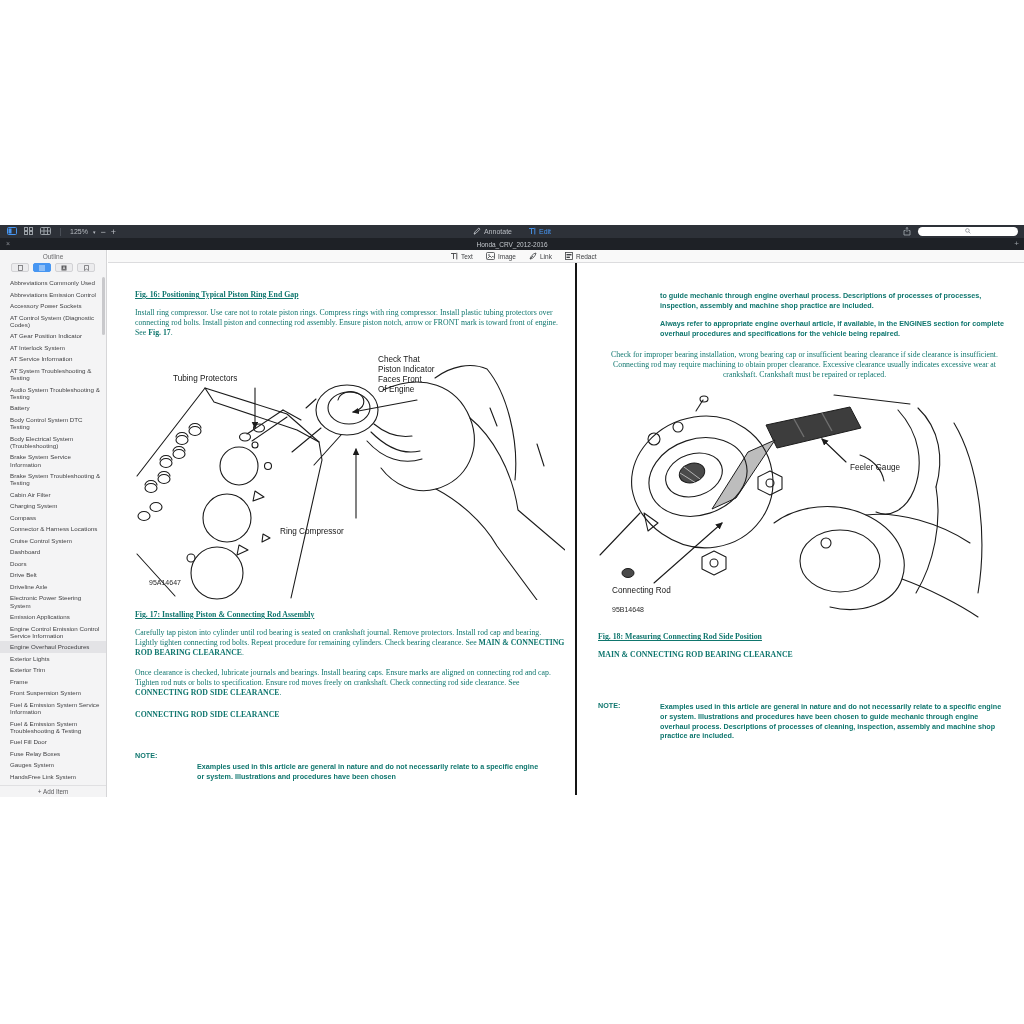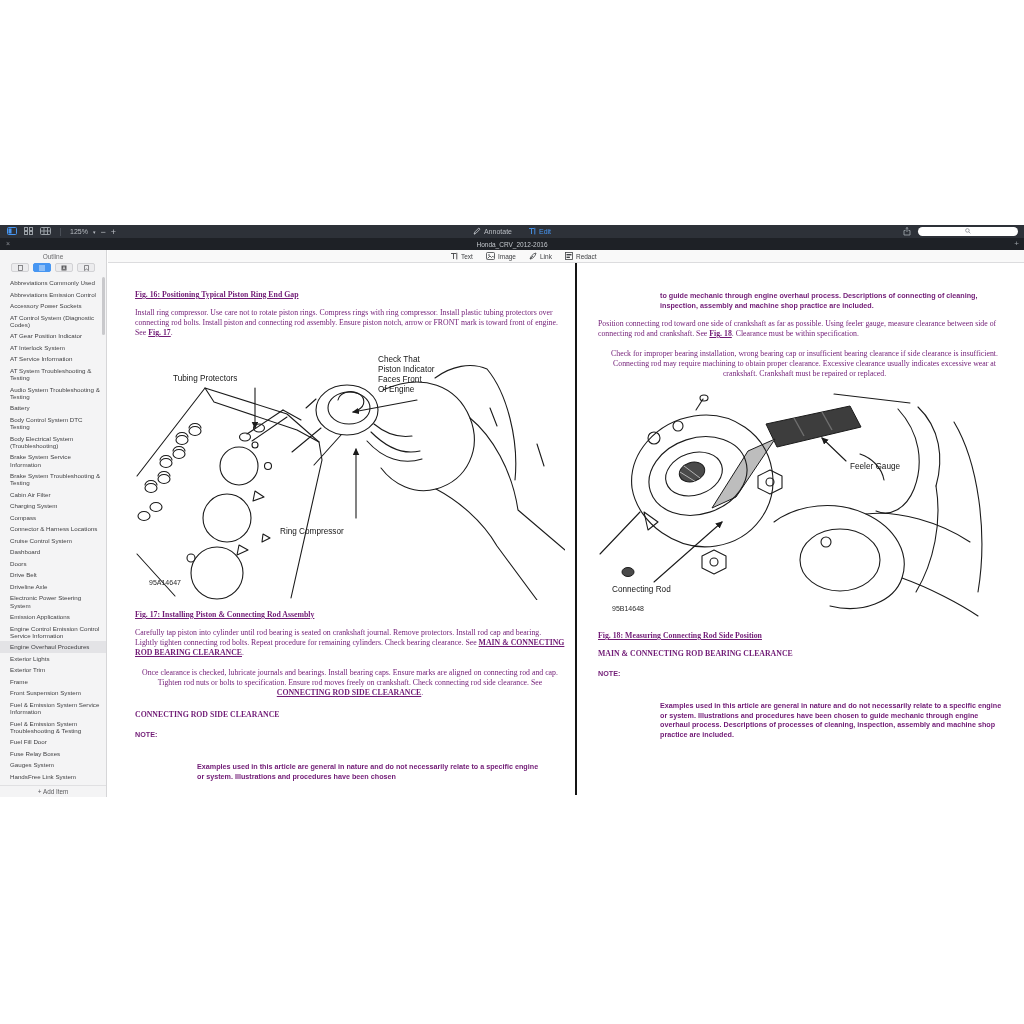--- a/index.html
+++ b/index.html
@@ -47,31 +47,31 @@
   .edit-toolbar { position:absolute; left:108px; top:250px; width:916px; height:13px;
                   background:#f9f9f9; border-bottom:1px solid #dcdcde; }
   .edit-tools { position:absolute; left:342px; top:0; height:13px; display:flex; align-items:center; gap:13px;
                 color:#3f4144; font-size:6.5px; }
   .et-btn { display:flex; align-items:center; gap:3px; }
 
   
   .doc-area { position:absolute; left:108px; top:263px; width:916px; height:534px; background:#fff; overflow:hidden; }
   .page-divider { position:absolute; left:575px; top:263px; width:2px; height:532px; background:#151515; }
 
-  .page { position:absolute; color:#701a75; font-family:"Liberation Serif", serif; }
+  .page { position:absolute; color:#0f766e; font-family:"Liberation Serif", serif; }
   .page-left  { left:135px; top:290px; width:430px; }
   .page-right { left:598px; top:291px; width:413px; }
 
   .doc-h  { font-size:7.8px; font-weight:bold; text-decoration:underline; margin:0 0 9px 0; }
   .doc-h2 { font-size:7.8px; font-weight:bold; margin:0 0 11px 0; }
   .doc-p  { font-size:7.8px; line-height:10px; margin:0 0 10px 0; }
-  .ref    { font-weight:bold; text-decoration:underline; }
+  .ref    { font-weight:bold; }
 
   .note { display:flex; font-family:"Liberation Sans", sans-serif; font-weight:bold;
-          font-size:7.2px; line-height:9.6px; margin:0 0 10px 0; }
+          font-size:7.2px; line-height:9.6px; margin:0 0 10px 0;align-items:center; }
   .note-label { width:62px; flex:0 0 auto; }
   .note-body  { width:348px;margin-top:32px; }
   .note-indent { margin-left:62px; width:348px; font-family:"Liberation Sans", sans-serif;
                  font-weight:bold; font-size:7.2px; line-height:9.6px; margin-bottom:9px; }
 
   .fig-svg { display:block; }
   .fig-label { font-family:"Liberation Sans", sans-serif; font-size:8.2px; fill:#161616; }
   .fig-num   { font-family:"Liberation Sans", sans-serif; font-size:7px; fill:#2a2a2a; }
   .ln { stroke:#1b1b1b; fill:none; stroke-width:1.1; stroke-linecap:round; stroke-linejoin:round; }
 
@@ -348,31 +348,31 @@
       <text class="fig-label" x="243" y="14">Check That</text>
       <text class="fig-label" x="243" y="24">Piston Indicator</text>
       <text class="fig-label" x="243" y="34">Faces Front</text>
       <text class="fig-label" x="243" y="44">Of Engine</text>
       <text class="fig-label" x="145" y="186">Ring Compressor</text>
       <text class="fig-num" x="14" y="237">95A14647</text>
     </svg>
 
     <p class="doc-h">Fig. 17: Installing Piston &amp; Connecting Rod Assembly</p>
     <p class="doc-p"><span>Carefully tap piston into cylinder until rod bearing is seated on crankshaft journal. Remove protectors. Install rod cap and bearing. Lightly tighten connecting rod bolts. Repeat procedure for remaining cylinders. Check bearing clearance. See </span><span class="ref">MAIN &amp; CONNECTING ROD BEARING CLEARANCE</span><span>.</span></p>
-    <p class="doc-p" style="margin-bottom:12px;text-align:center;"><span>Once clearance is checked, lubricate journals and bearings. Install bearing caps. Ensure marks are aligned on connecting rod and cap. Tighten rod nuts or bolts to specification. Ensure rod moves freely on crankshaft. Check connecting rod side clearance. See </span><span class="ref">CONNECTING ROD SIDE CLEARANCE</span><span>.</span></p>
+    <p class="doc-p" style="margin-bottom:12px;"><span>Once clearance is checked, lubricate journals and bearings. Install bearing caps. Ensure marks are aligned on connecting rod and cap. Tighten rod nuts or bolts to specification. Ensure rod moves freely on crankshaft. Check connecting rod side clearance. See </span><span class="ref">CONNECTING ROD SIDE CLEARANCE</span><span>.</span></p>
     <p class="doc-h2">CONNECTING ROD SIDE CLEARANCE</p>
     <div class="note">
       <span class="note-label">NOTE:</span>
       <span class="note-body">Examples used in this article are general in nature and do not necessarily relate to a specific engine or system. Illustrations and procedures have been chosen</span>
     </div>
   </div>
 
   <div class="page page-right">
-    <div class="note-indent">to guide mechanic through engine overhaul process. Descriptions of connecting of cleaning, inspection, assembly and machine shop practice are included.</div>
-    <p class="doc-p"><span>Position connecting rod toward one side of crankshaft as far as possible. Using feeler gauge, measure clearance between side of connecting rod and crankshaft. See </span><span class="ref">Fig. 18</span><span>. Clearance must be within specification.</span></p>
+    <div class="note-indent">to guide mechanic through engine overhaul process. Descriptions of processes of processes, inspection, assembly and machine shop practice are included.</div>
+    <div class="note-indent" style="margin-bottom:12px;">Always refer to appropriate engine overhaul article, if available, in the ENGINES section for complete overhaul procedures and specifications for the vehicle being repaired.</div>
     <p class="doc-p" style="margin-bottom:13px;text-align:center;">Check for improper bearing installation, wrong bearing cap or insufficient bearing clearance if side clearance is insufficient. Connecting rod may require machining to obtain proper clearance. Excessive clearance usually indicates excessive wear at crankshaft. Crankshaft must be repaired or replaced.</p>
 
     <svg class="fig-svg" width="413" height="225" viewBox="0 0 413 225" style="margin:2px 0 14px 0;">
 
       <g class="ln">
         <path d="M236,2 L312,11"></path>
         <path d="M320,15 C342,36 346,66 338,94"></path>
         <path d="M300,17 C322,41 326,71 316,97 C308,117 292,125 278,119"></path>
         <path d="M262,62 C274,66 284,76 286,88"></path>
         <path d="M338,94 C344,130 336,170 318,200"></path>

